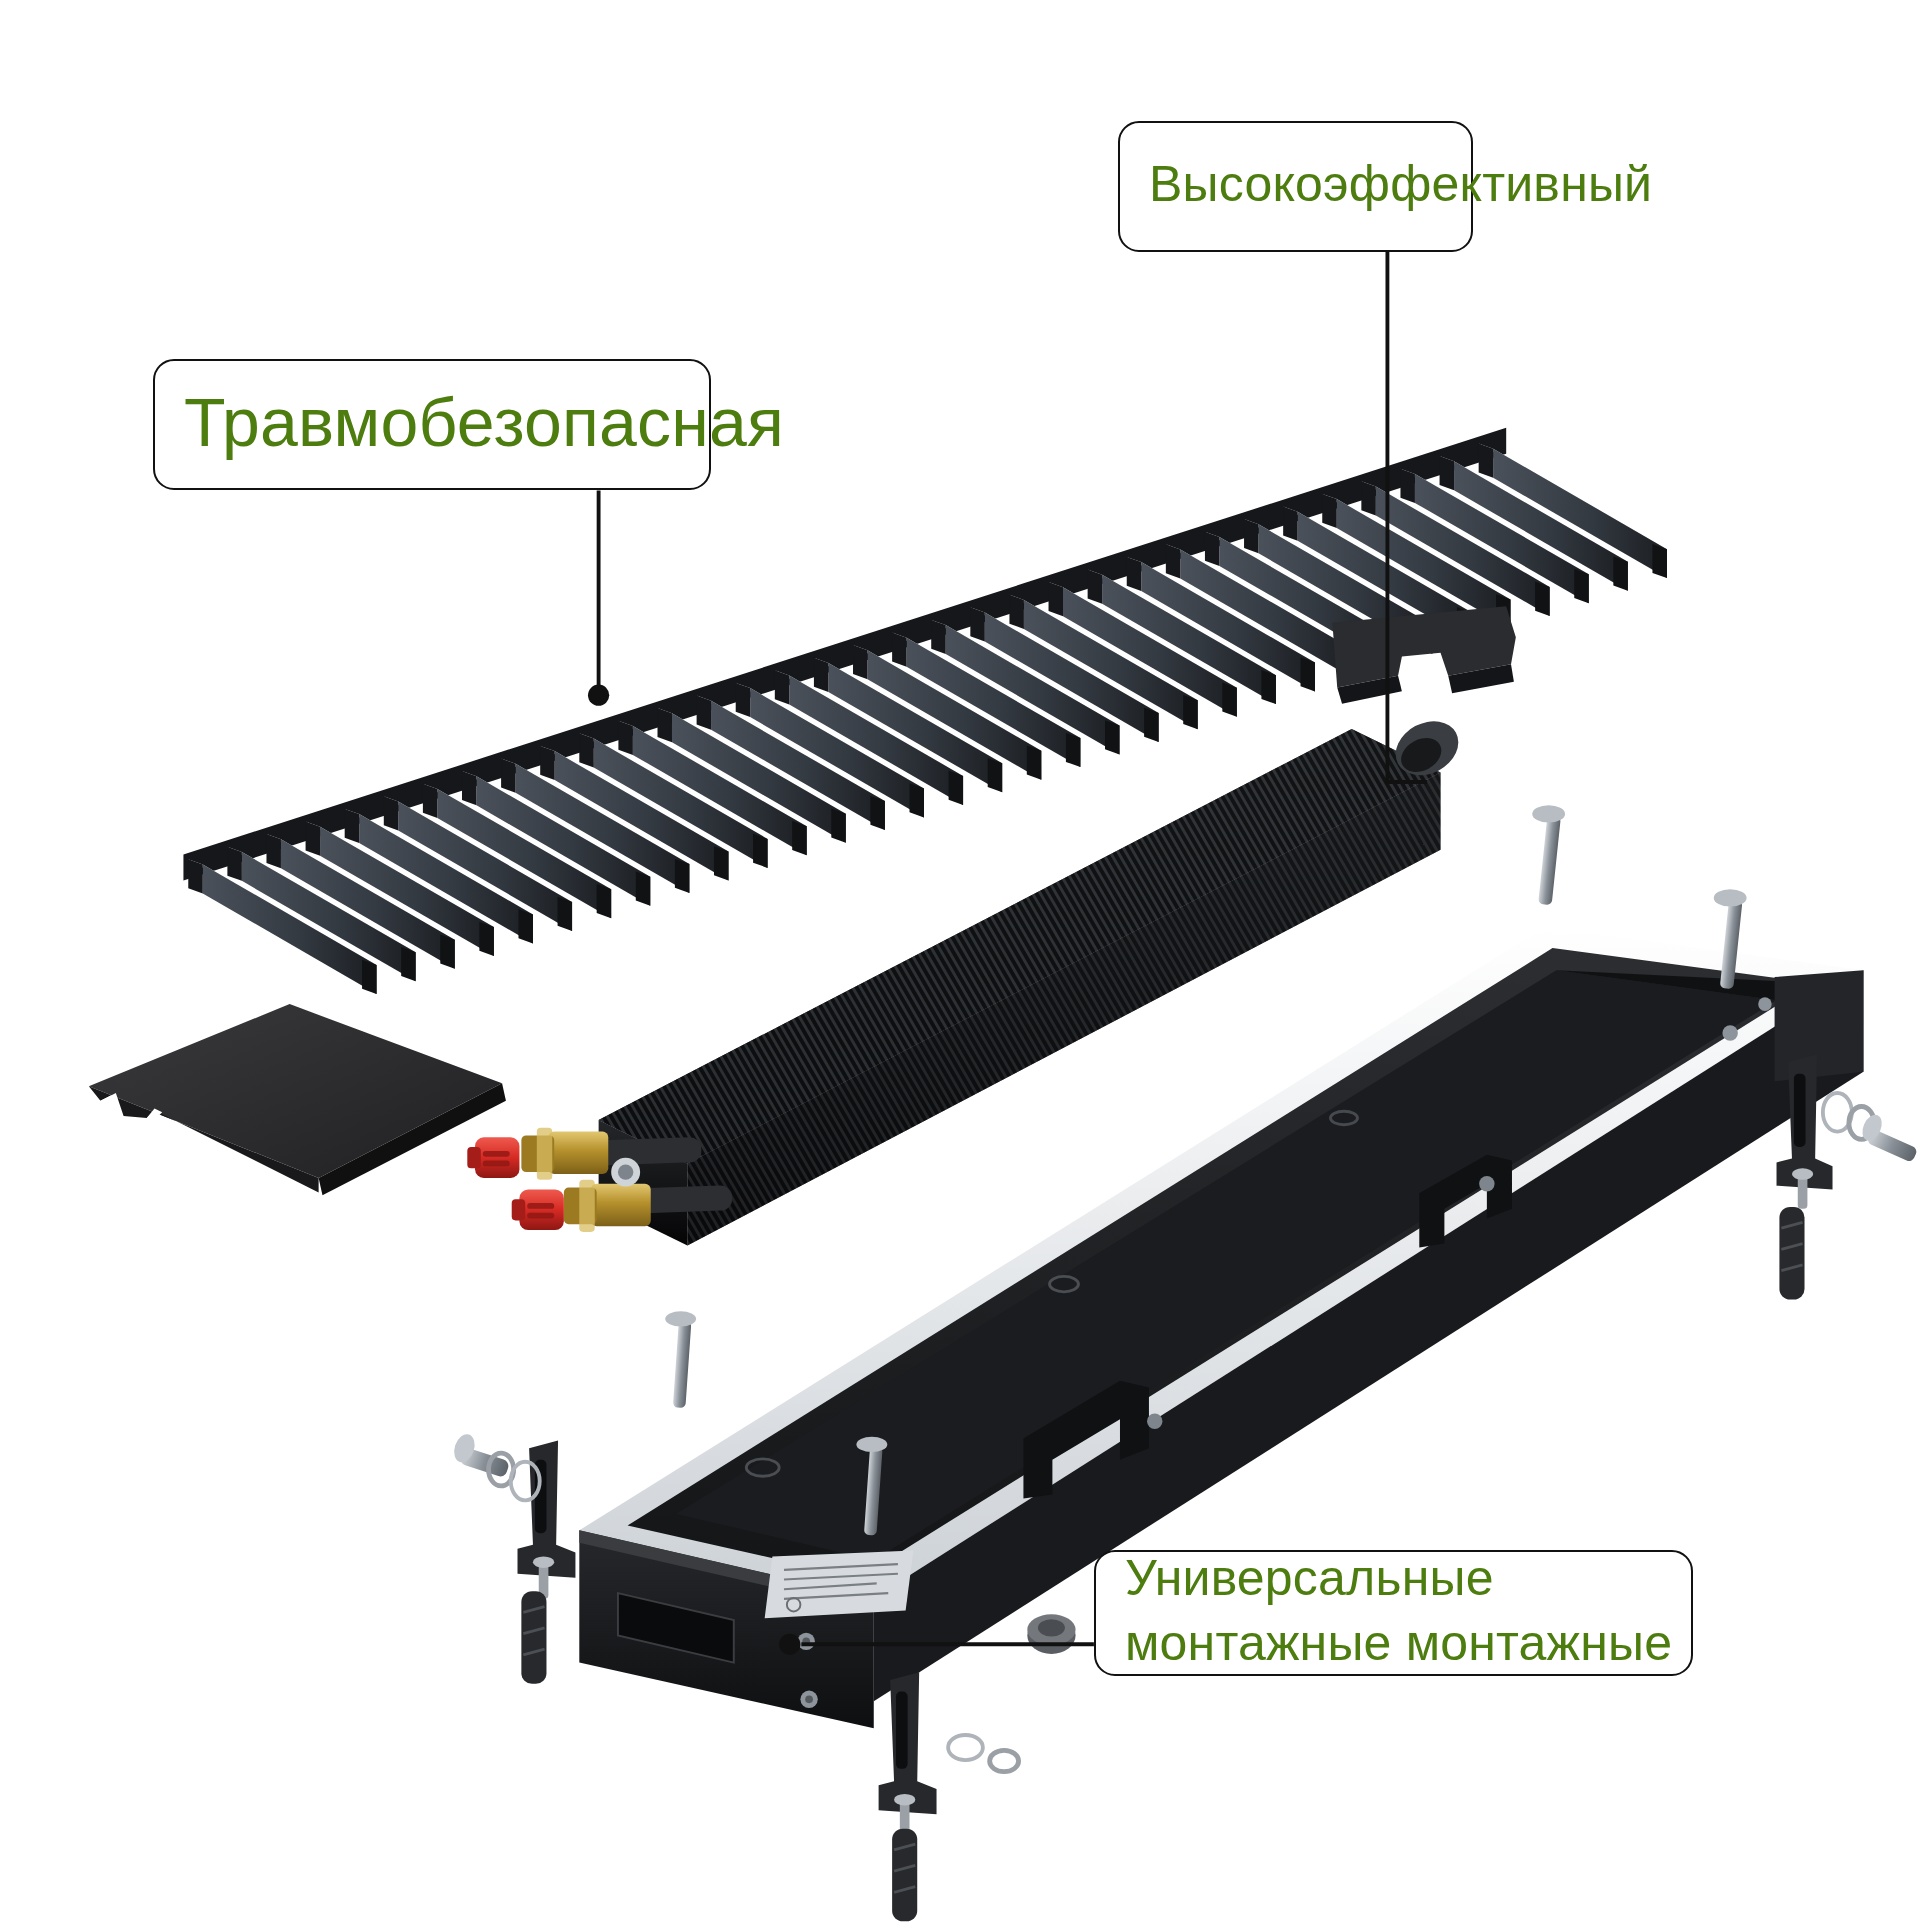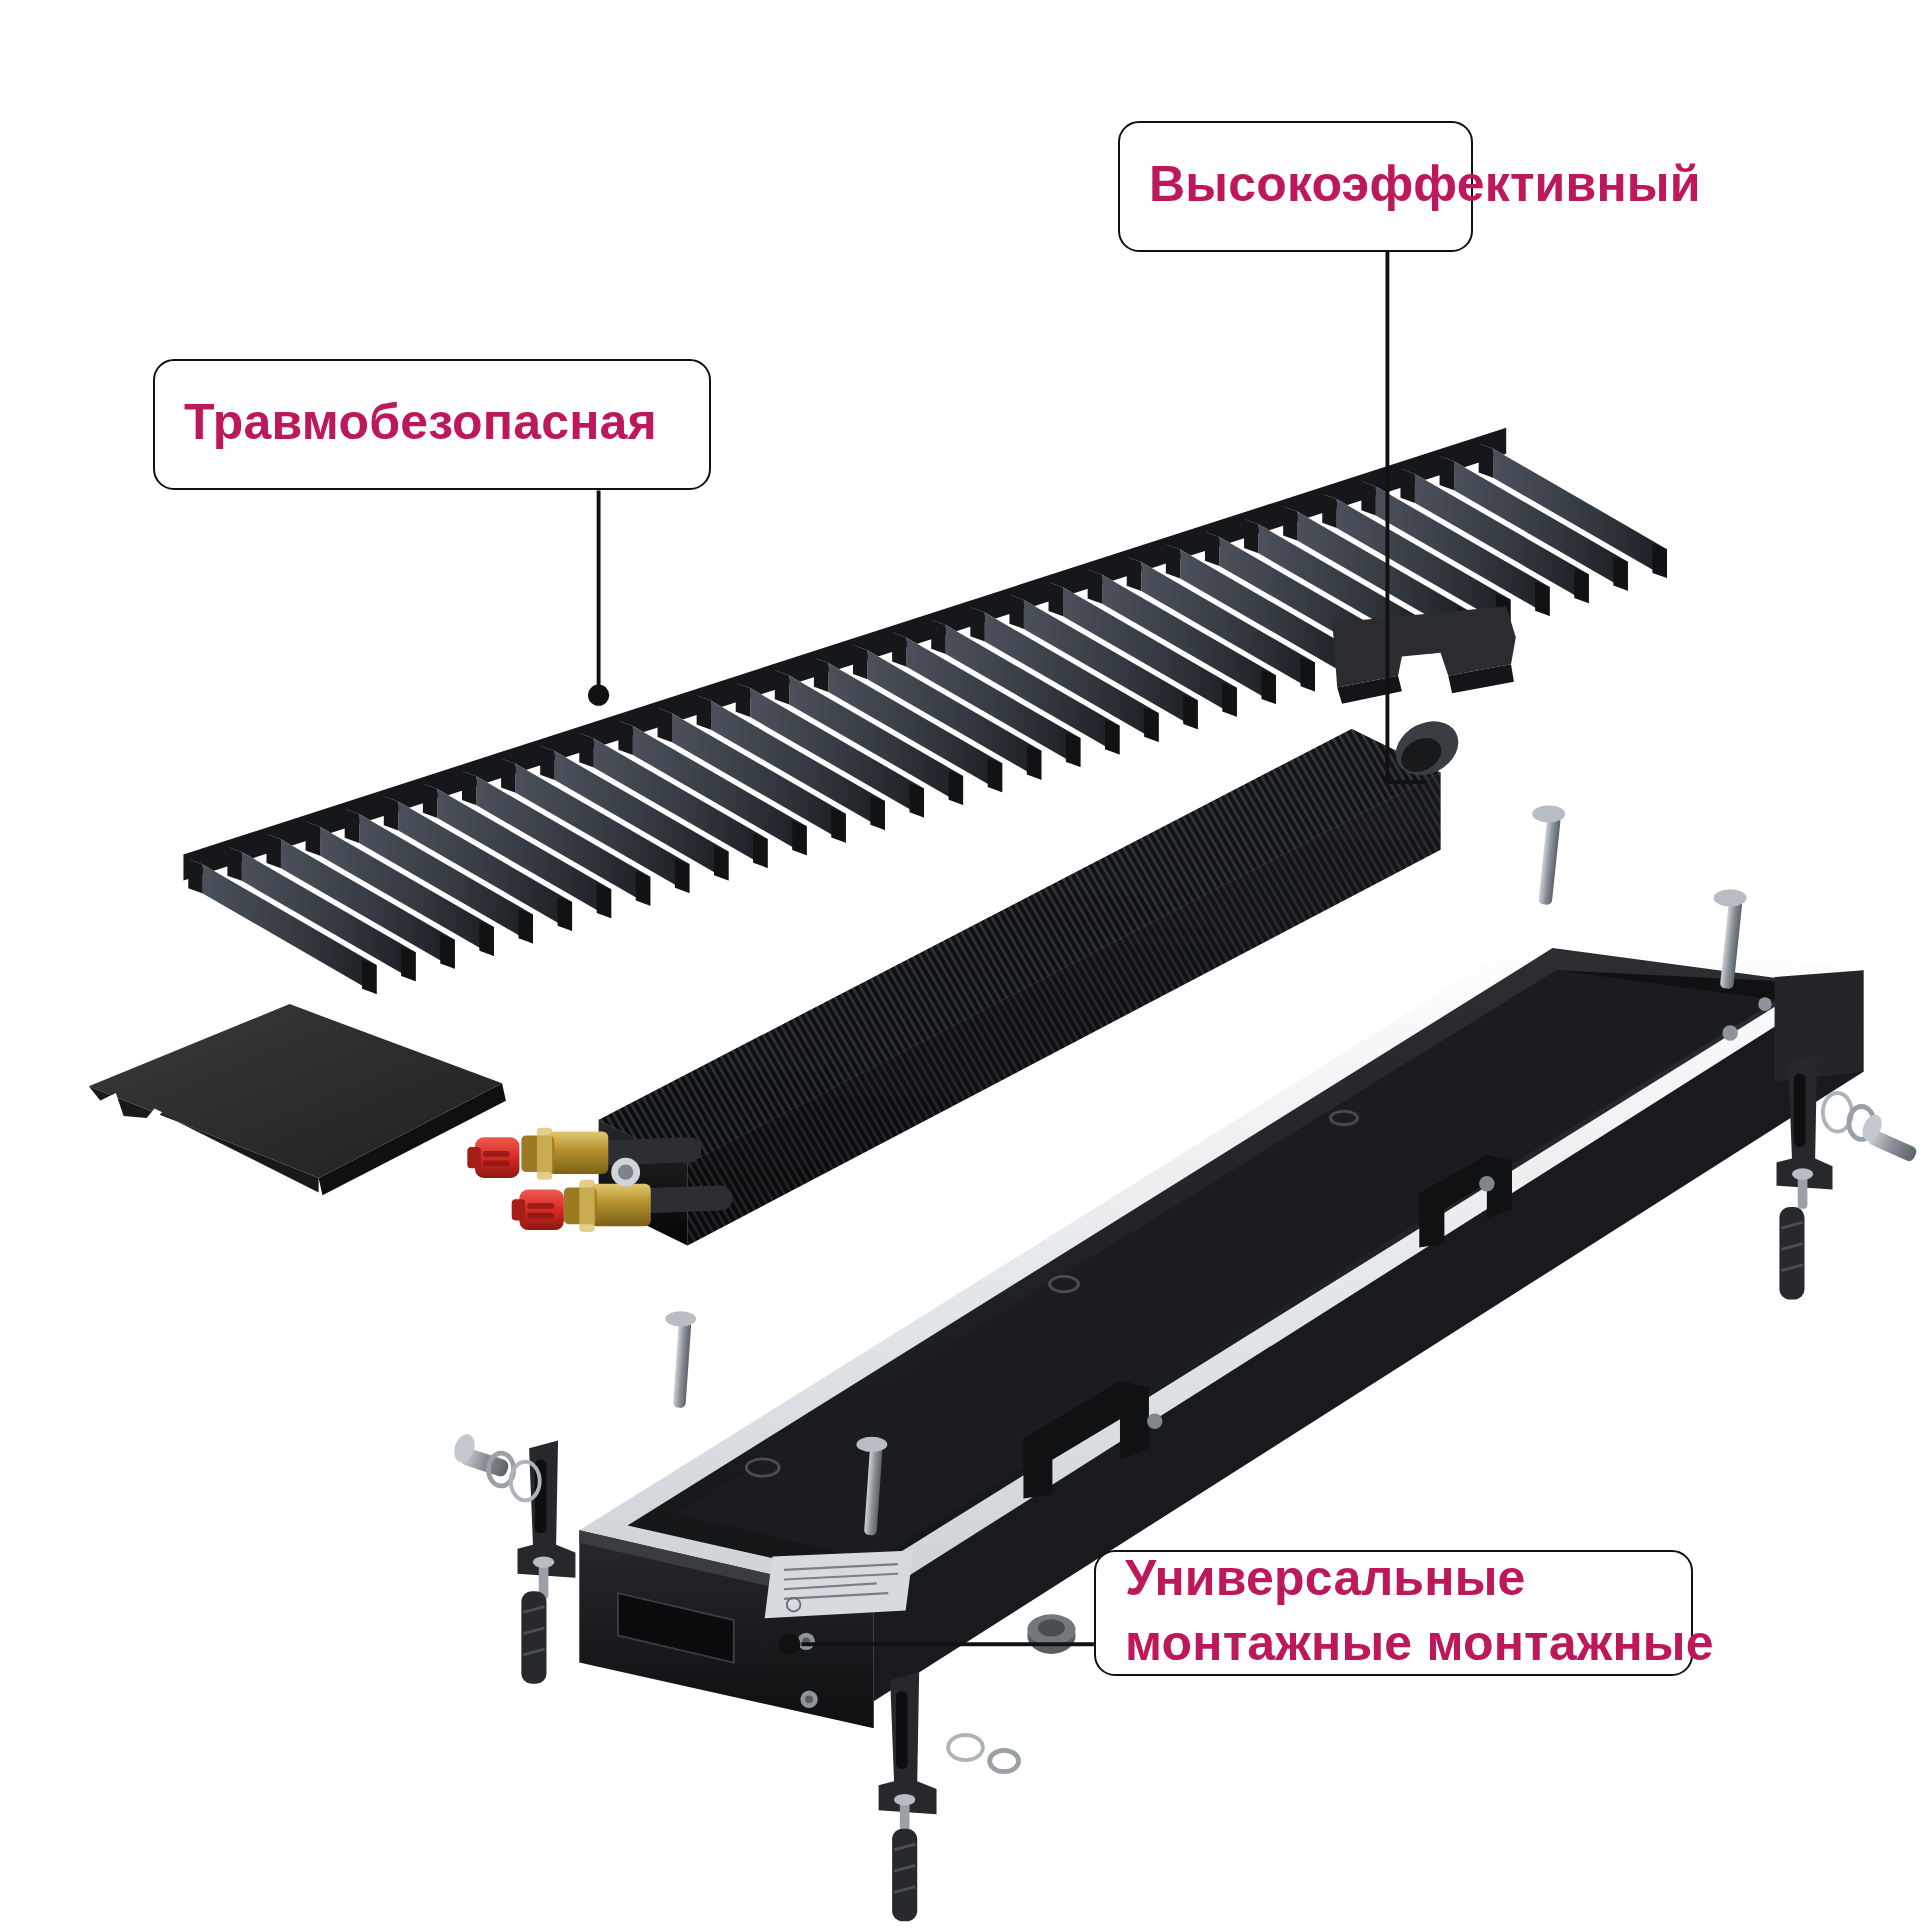--- a/index.html
+++ b/index.html
@@ -14,33 +14,33 @@
     background:#ffffff;
     border:2.4px solid #111111;
     border-radius:21px;
     box-sizing:border-box;
     display:flex;
     flex-direction:column;
     justify-content:center;
     padding:13.5px 29px 17.4px 29px;
   }
   .callout .line{
-    color:#be185d;
+    color:#4d7c0f;
     font-size:50px;
     line-height:1.30;
     letter-spacing:0.2px;
     white-space:nowrap;
-    font-weight:700;
+    font-weight:400;
   }
   .c-heat{left:1118px;  top:121px;  width:355px; height:131px;}
   .c-cap { left:153px;  top:359px;  width:558px; height:131px;}
   .c-holes{left:1094px; top:1550px; width:599px; height:126px;}
 
   .c-heat .line, .c-holes .line{font-size:50px;}
-  .c-cap  .line{font-size:50px;}
+  .c-cap  .line{font-size:68px;}
 </style>
 </head>
 <body>
 
 <div id="stage">
 
   <svg id="art" viewBox="0 0 2000 2000">
     <defs>
       <linearGradient id="slatTop" x1="0" y1="0" x2="0" y2="1">
         <stop offset="0" stop-color="#f2f5f8"></stop>

